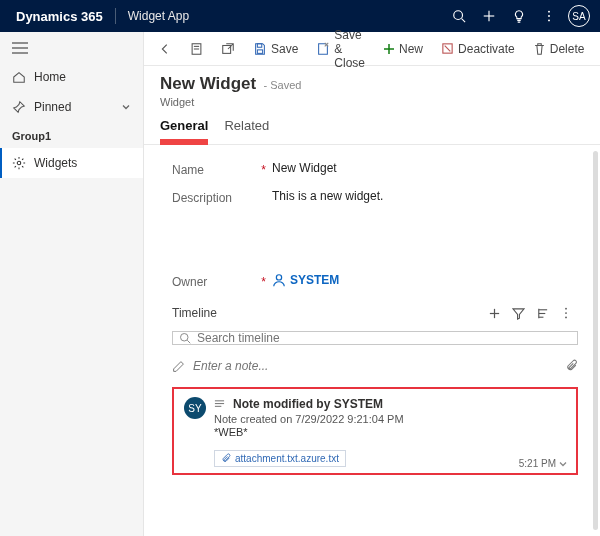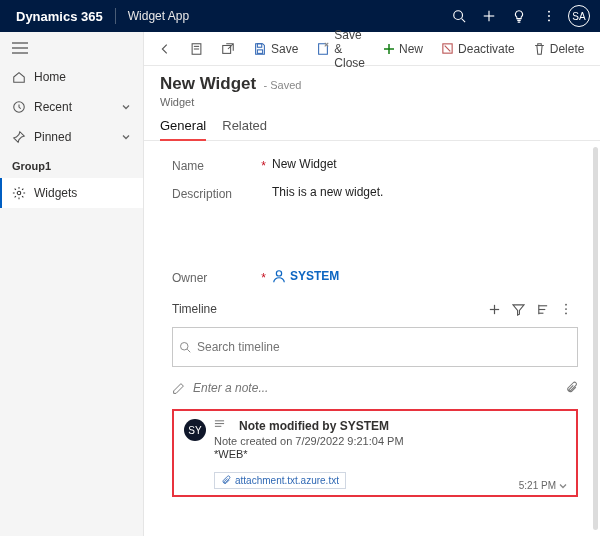--- a/index.html
+++ b/index.html
@@ -25,45 +25,45 @@
     .cmdbar{height:34px;border-bottom:1px solid #e8e8e8;display:flex;align-items:center;gap:2px;padding:0 6px}
     .cmd{display:flex;align-items:center;gap:4px;padding:0 8px;height:28px;cursor:pointer;font-size:12px;color:#444}
     .cmd svg,.cmd .ico{flex-shrink:0}
     .green{color:#107c10}
     .title-row{padding:8px 16px 0}
     .title-row h1{font-size:17px;font-weight:600;display:inline}
     .title-row .saved{font-size:11px;color:#888;margin-left:4px}
     .title-row .subtitle{font-size:11px;color:#666;margin-top:2px}
     .tabs{display:flex;gap:16px;padding:10px 16px 0;border-bottom:1px solid #e8e8e8}
     .tab{padding-bottom:6px;font-size:13px;color:#555;cursor:pointer}
-    .tab.active{color:#111;font-weight:400;border-bottom:2px solid #ef4444;margin-bottom:-1px}
+    .tab.active{color:#111;font-weight:700;border-bottom:6px solid #ef4444;margin-bottom:-1px}
     
     .content-wrap{flex:1;position:relative;overflow:hidden}
     .scrolltrack{position:absolute;right:2px;top:6px;bottom:6px;width:5px;background:#dcdcdc;border-radius:3px}
     .content{position:absolute;left:0;right:12px;top:0;bottom:0;padding:16px 10px 10px 28px;overflow:hidden}
     .field-row{display:flex;align-items:flex-start;margin-bottom:12px}
     .field-label{width:100px;font-size:12px;color:#666;padding-top:2px;position:relative}
     .req{color:#c50f1f;position:absolute;right:6px;top:2px}
     .field-val{flex:1;font-size:12px;color:#222}
     .field-val.desc{min-height:72px}
     .owner-val{color:#0d66c2;font-weight:700;display:flex;align-items:center;gap:4px}
     
     .tl-head{display:flex;align-items:center;margin-top:6px;margin-bottom:6px}
     .tl-head .lbl{font-size:12px;color:#444}
     .tl-head .sp{flex:1}
     .tl-iconbtn{width:24px;height:24px;display:flex;align-items:center;justify-content:center;cursor:pointer;color:#555}
-    .tl-search{border:1px solid #c8c8c8;height:40px;display:flex;align-items:center;padding:0 6px;gap:6px;color:#888;margin-bottom:8px;background:#fff}
+    .tl-search{border:1px solid #c8c8c8;height:14px;display:flex;align-items:center;padding:0 6px;gap:6px;color:#888;margin-bottom:8px;background:#fff}
     .tl-search input{border:none;outline:none;flex:1;font-size:12px;background:transparent}
     .tl-note{display:flex;align-items:center;height:26px;gap:8px;color:#888;margin-bottom:8px}
     .tl-note input{border:none;outline:none;flex:1;font-size:12px;font-style:italic}
     
     .note-card{border:2px solid #e8333e;padding:8px 10px 6px;display:flex;gap:8px;position:relative}
-    .note-avatar{width:22px;height:22px;border-radius:50%;background:#0f172a;color:#fff;font-size:10px;display:flex;align-items:center;justify-content:center;flex-shrink:0}
+    .note-avatar{width:22px;height:22px;border-radius:50%;background:#0c4a6e;color:#fff;font-size:10px;display:flex;align-items:center;justify-content:center;flex-shrink:0}
     .note-body{flex:1;font-size:11px}
-    .note-title{display:flex;gap:14px;font-size:12px}
+    .note-title{display:flex;align-items:center;gap:8px;font-size:12px}
     .note-title b{font-weight:600}
     .note-meta{color:#555;margin-top:2px}
     .note-web{color:#333;margin-top:1px}
     .attach-chip{display:inline-flex;align-items:center;gap:4px;border:1px solid #d0d7e2;color:#3069b5;font-size:10px;padding:2px 6px;margin-top:12px;cursor:pointer}
     .note-time{position:absolute;right:8px;bottom:4px;font-size:10px;color:#666;display:flex;align-items:center;gap:2px}
     svg{display:block}
   </style>
 </head>
 <body>
 
@@ -113,34 +113,20 @@
       <span>
           <svg width="14" height="14" viewBox="0 0 16 16" fill="none" stroke="#555" stroke-width="1.2">
             <path d="M2 8l6-5 6 5v6H2z"></path>
           </svg>
         </span>
       <span>Home</span>
     </div>
     <div class="nav-item">
       <span>
           <svg width="14" height="14" viewBox="0 0 16 16" fill="none" stroke="#555" stroke-width="1.2">
-            <circle cx="8" cy="8" r="6"></circle>
-            <path d="M8 5v3l2 2"></path>
-          </svg>
-        </span>
-      <span>Recent</span>
-      <span class="chev">
-          <svg width="10" height="10" viewBox="0 0 10 10" fill="none" stroke="#666" stroke-width="1.3">
-            <path d="M2 3.5l3 3 3-3"></path>
-          </svg>
-        </span>
-    </div>
-    <div class="nav-item">
-      <span>
-          <svg width="14" height="14" viewBox="0 0 16 16" fill="none" stroke="#555" stroke-width="1.2">
             <path d="M9 2l5 5-3 1-3 3-1 3-5-5 3-1 3-3z"></path>
           </svg>
         </span>
       <span>Pinned</span>
       <span class="chev">
           <svg width="10" height="10" viewBox="0 0 10 10" fill="none" stroke="#666" stroke-width="1.3">
             <path d="M2 3.5l3 3 3-3"></path>
           </svg>
         </span>
     </div>

